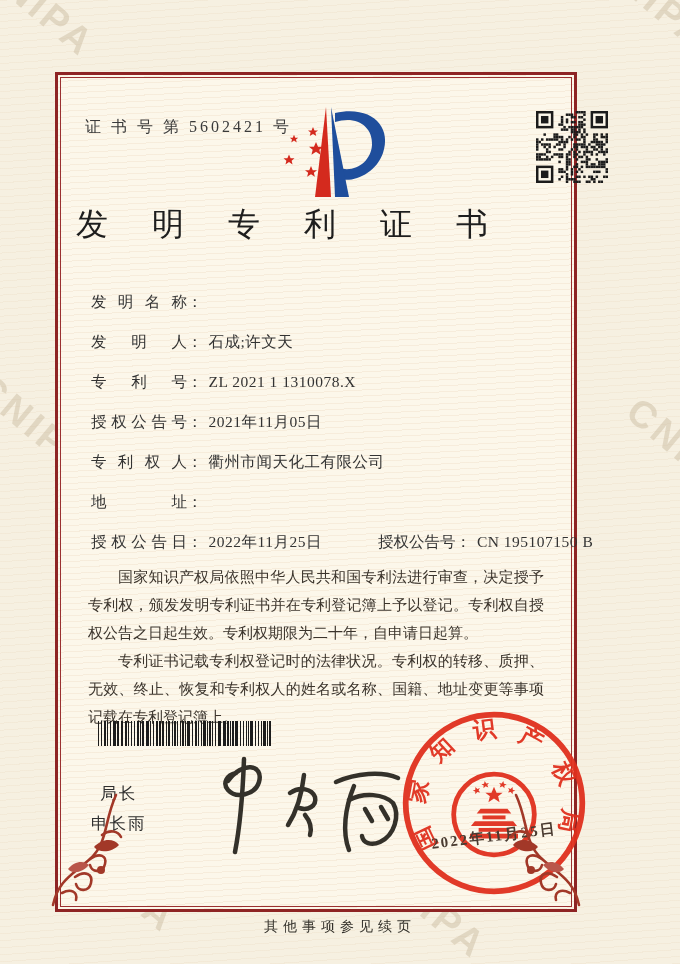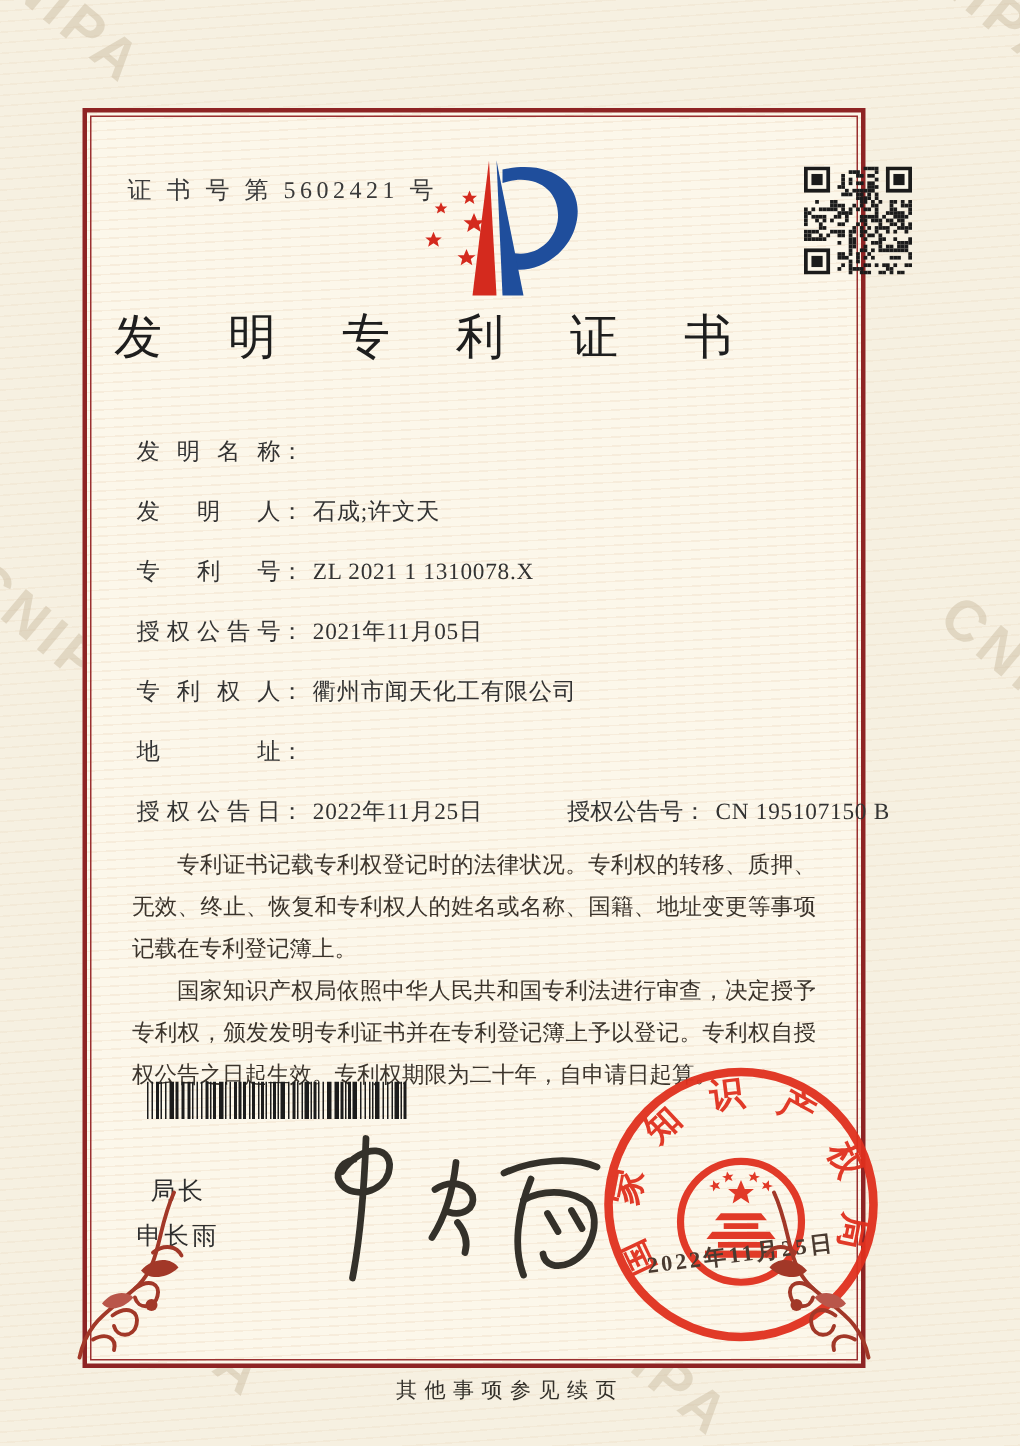--- a/index.html
+++ b/index.html
@@ -414,22 +414,22 @@
         <span class="fvalue">2022年11月25日</span>
       <span class="fpair2">
         <span>授权公告号</span>
           <span>：</span>
           <span class="fvalue">CN 195107150 B</span>
       </span>
     </div>
   </div>
 
   <div class="paras">
+    <p>国家知识产权局依照中华人民共和国专利法进行审查，决定授予专利权，颁发发明专利证书并在专利登记簿上予以登记。专利权自授权公告之日起生效。专利权期限为二十年，自申请日起算。</p>
     <p>专利证书记载专利权登记时的法律状况。专利权的转移、质押、无效、终止、恢复和专利权人的姓名或名称、国籍、地址变更等事项记载在专利登记簿上。</p>
-    <p>国家知识产权局依照中华人民共和国专利法进行审查，决定授予专利权，颁发发明专利证书并在专利登记簿上予以登记。专利权自授权公告之日起生效。专利权期限为二十年，自申请日起算。</p>
   </div>
 
   <svg class="barcode" id="barcode-svg" viewBox="0 0 176 25" preserveAspectRatio="none">
       <rect x="0" y="0" width="1" height="25" fill="#1c1c1c"></rect>
       <rect x="3" y="0" width="1" height="25" fill="#1c1c1c"></rect>
       <rect x="6" y="0" width="2" height="25" fill="#1c1c1c"></rect>
       <rect x="9" y="0" width="1" height="25" fill="#1c1c1c"></rect>
       <rect x="12" y="0" width="1" height="25" fill="#1c1c1c"></rect>
       <rect x="15" y="0" width="3" height="25" fill="#1c1c1c"></rect>
       <rect x="19" y="0" width="2" height="25" fill="#1c1c1c"></rect>

